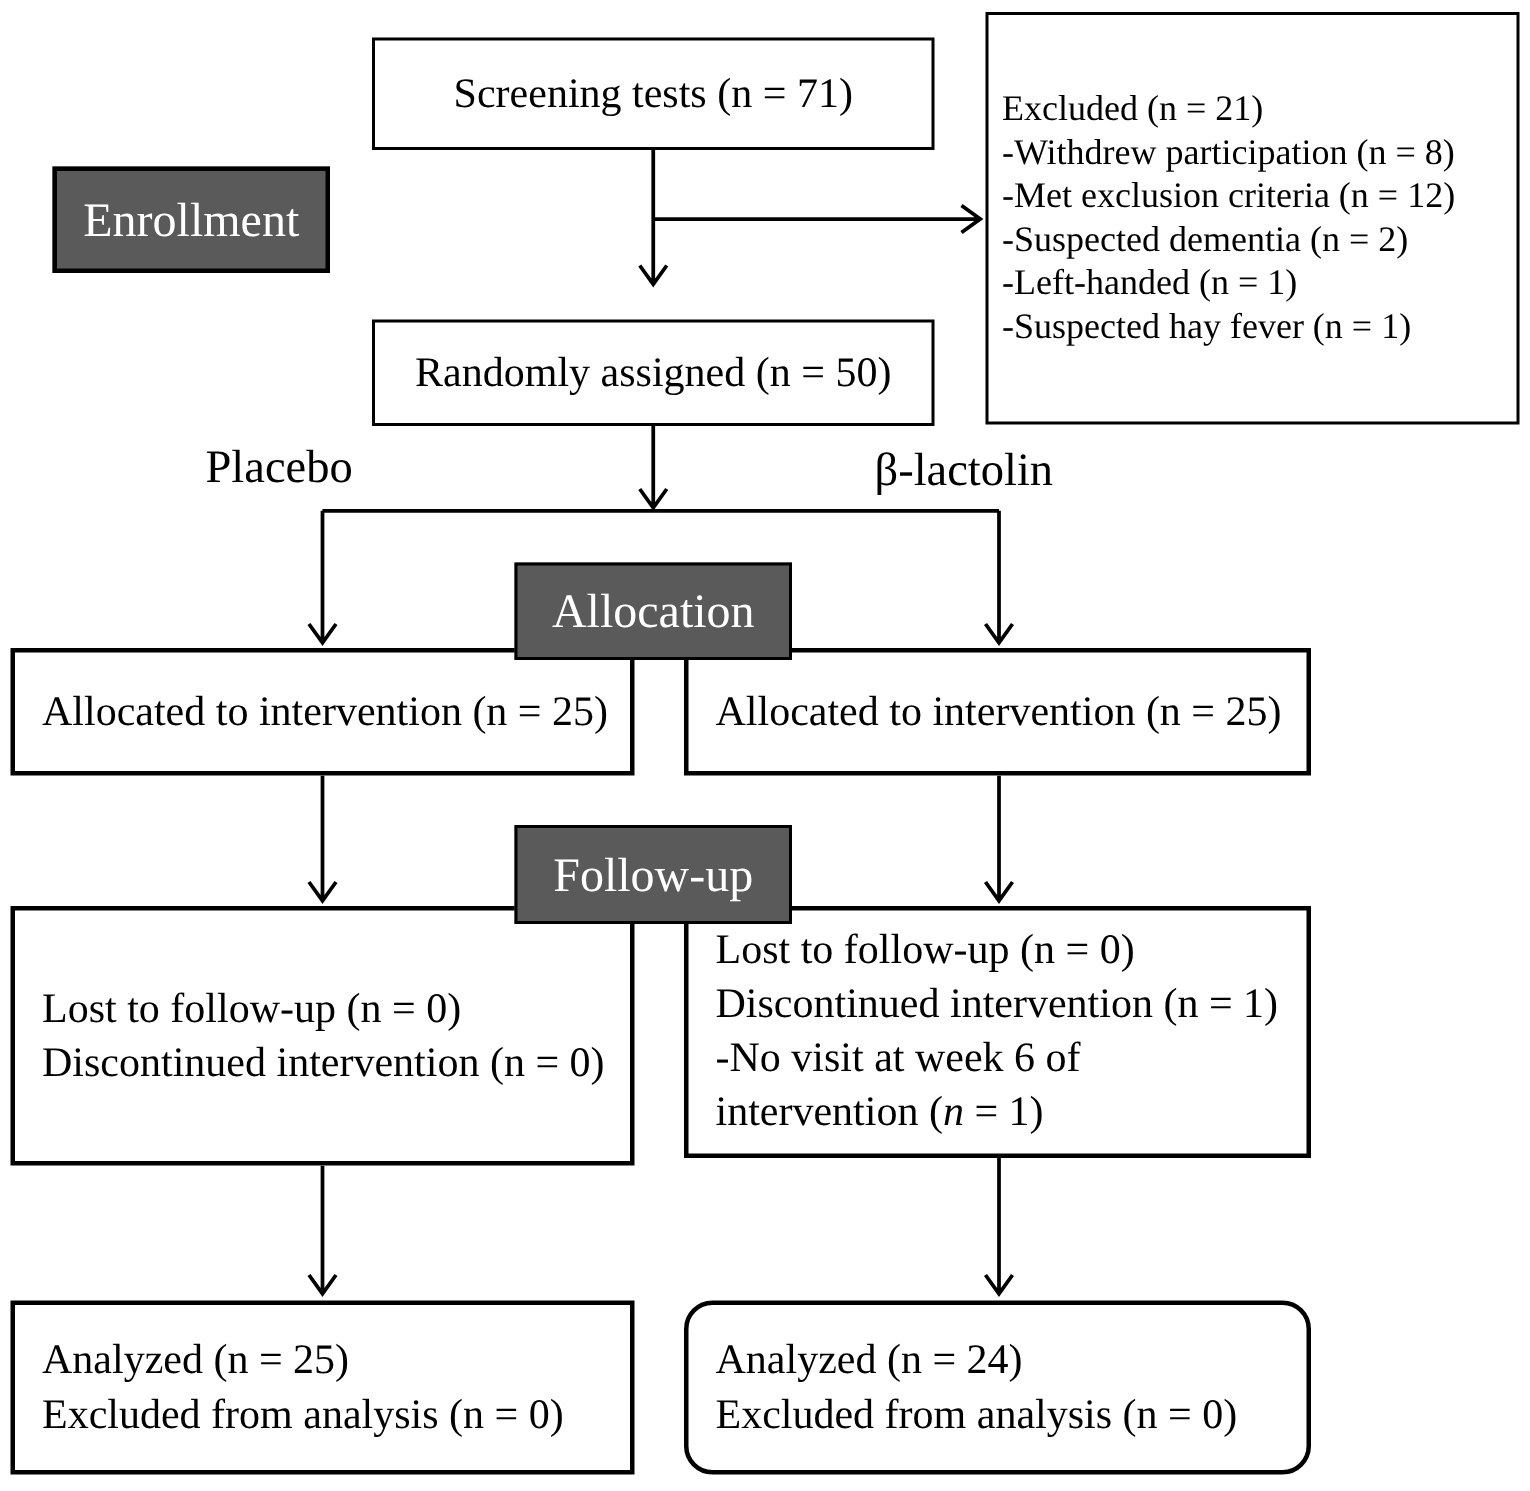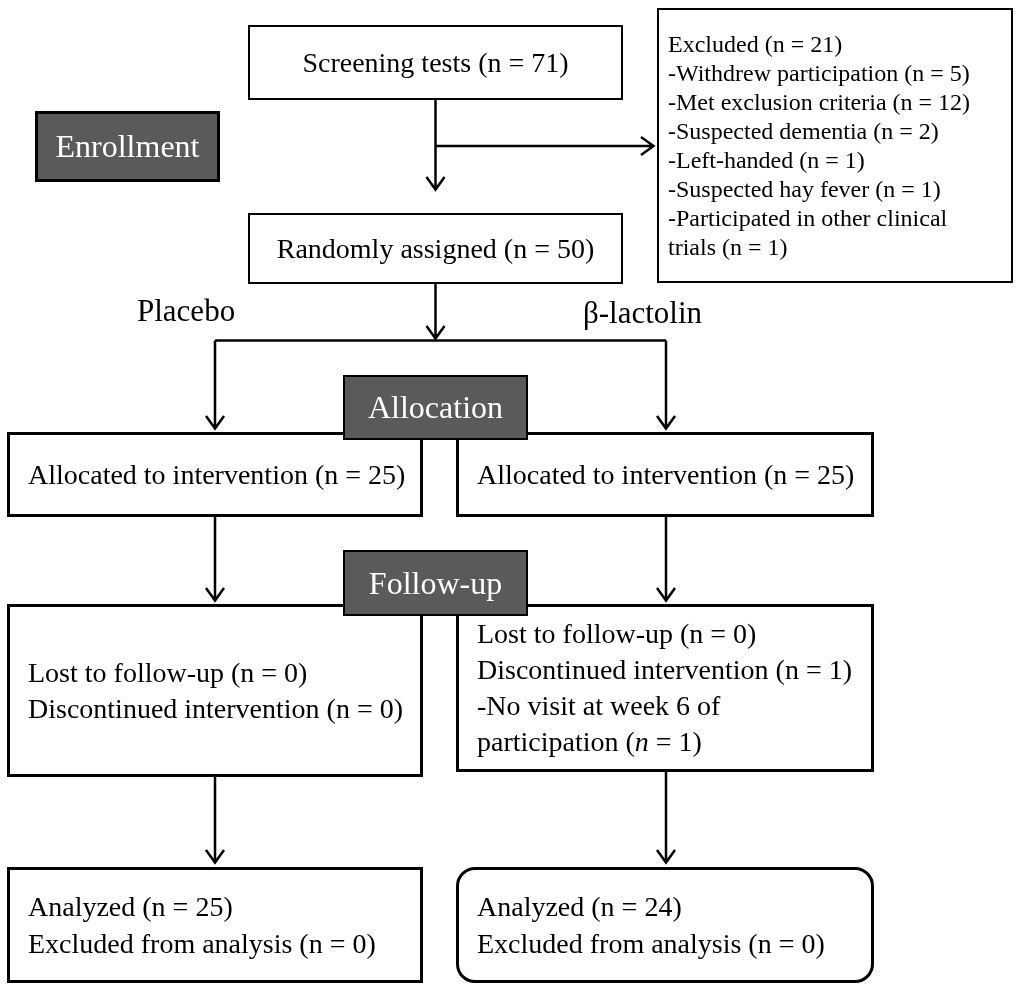--- a/index.html
+++ b/index.html
@@ -57,26 +57,25 @@
     <span>Screening tests (n = 71)</span>
   </div>
 
   <div class="band" style="left:35px;top:111px;width:185px;height:71px;border-width:3px;">
     <span>Enrollment</span>
   </div>
 
   <div class="whitebox excluded" style="left:657px;top:8px;width:356px;height:275px;">
     <div class="lines">
       <div class="line">Excluded (n = 21)</div>
-      <div class="line">-Withdrew participation (n = 5)</div>
+      <div class="line">-Withdrew participation (n = 8)</div>
       <div class="line">-Met exclusion criteria (n = 12)</div>
       <div class="line">-Suspected dementia (n = 2)</div>
       <div class="line">-Left-handed (n = 1)</div>
       <div class="line">-Suspected hay fever (n = 1)</div>
-      <div class="line">-Participated in other clinical trials (n = 1)</div>
     </div>
   </div>
 
   <div class="whitebox" style="left:248px;top:193px;width:375px;height:71px;margin-top:20px;">
     <span>Randomly assigned (n = 50)</span>
   </div>
 
   <div class="armlabel" style="left:137px;top:293px;">Placebo</div>
   <div class="armlabel" style="left:583px;top:295px;">β-lactolin</div>
 
@@ -103,21 +102,21 @@
     <div class="lines">
       <div class="line">Lost to follow-up (n = 0)</div>
       <div class="line">Discontinued intervention (n = 0)</div>
     </div>
   </div>
   <div class="whitebox gridbox" style="left:456px;top:604px;width:418px;height:168px;">
     <div class="lines">
       <div class="line">Lost to follow-up (n = 0)</div>
       <div class="line">Discontinued intervention (n = 1)</div>
       <div class="line">-No visit at week 6 of</div>
-      <div class="line"><span>participation (</span><span class="it">n</span><span> = 1)</span></div>
+      <div class="line"><span>intervention (</span><span class="it">n</span><span> = 1)</span></div>
     </div>
   </div>
 
 
   <div class="whitebox gridbox" style="left:7px;top:867px;width:416px;height:116px;">
     <div class="lines" style="line-height:37px;">
       <div class="line">Analyzed (n = 25)</div>
       <div class="line">Excluded from analysis (n = 0)</div>
     </div>
   </div>

